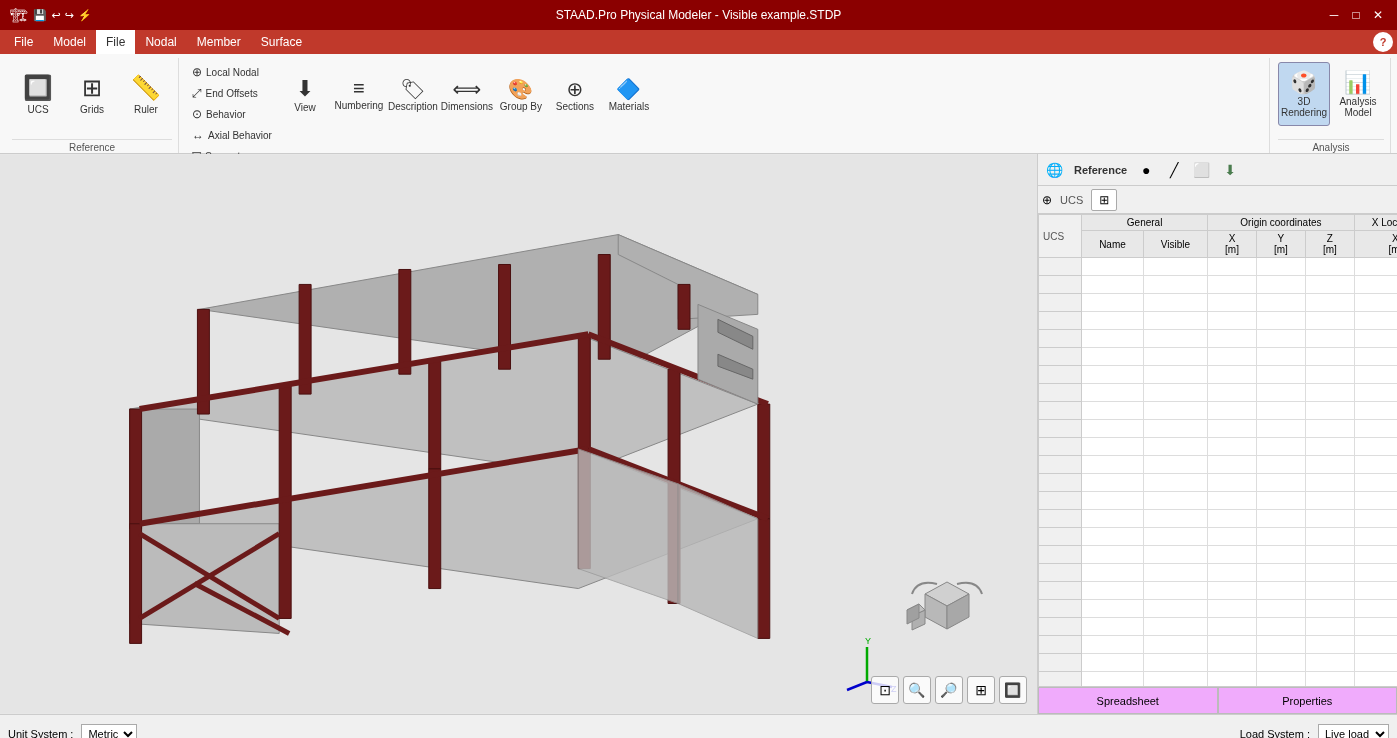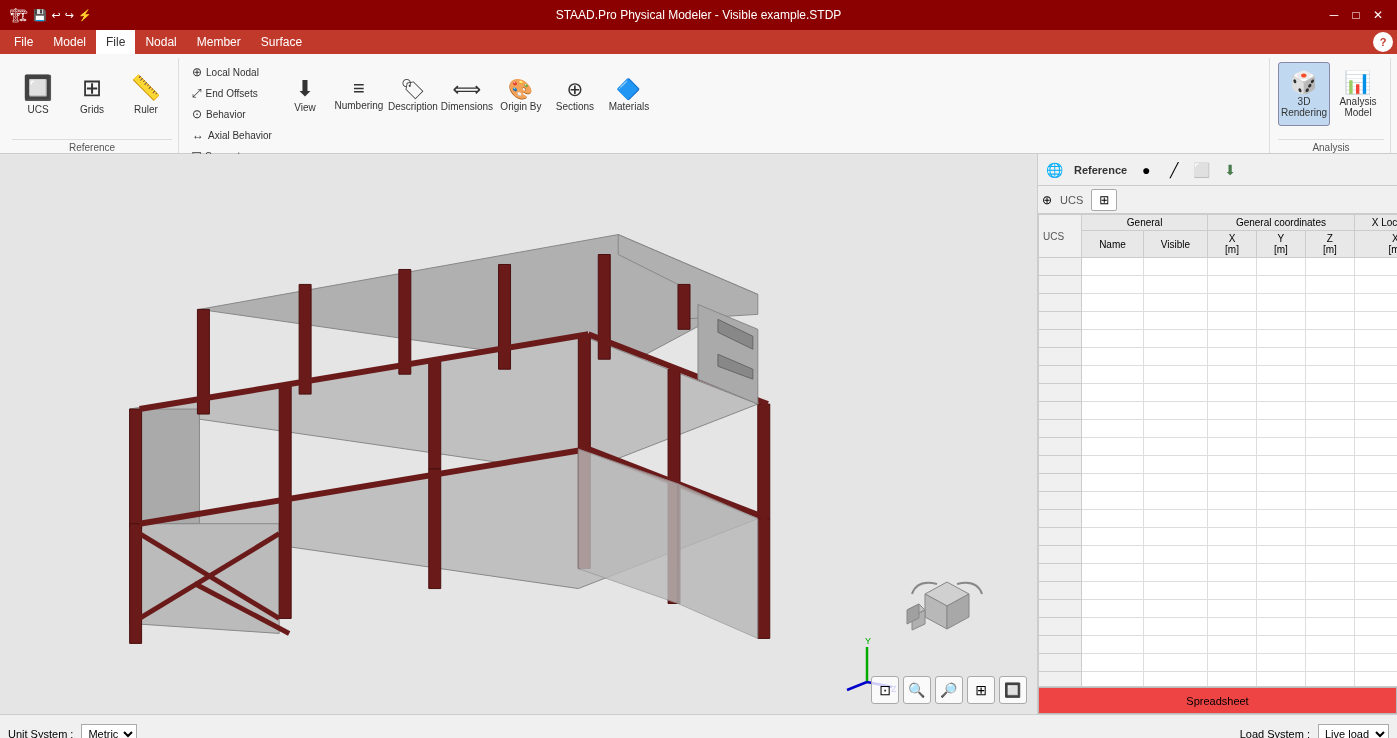--- a/index.html
+++ b/index.html
@@ -224,21 +224,21 @@
     
     .bottom-buttons {
       height: 28px;
       background: #e8e8e8;
       border-top: 1px solid #ccc;
       display: flex;
     }
     .bottom-btn {
       flex: 1;
       border: 1px solid #bbb;
-      background: #ef4444;
+      background: #f0abfc;
       cursor: pointer;
       font-size: 11px;
       display: flex; align-items: center; justify-content: center;
     }
 
     
     .building-svg {
       position: absolute;
       top: 0; left: 0;
       width: 100%; height: 100%;
@@ -374,21 +374,21 @@
         <div class="ribbon-btn-lg">
           <div style="font-size:20px;">🏷</div>
           <span>Description</span>
         </div>
         <div class="ribbon-btn-lg">
           <div style="font-size:20px;">⟺</div>
           <span>Dimensions</span>
         </div>
         <div class="ribbon-btn-lg">
           <div style="font-size:20px;">🎨</div>
-          <span>Origin By</span>
+          <span>Group By</span>
         </div>
         <div class="ribbon-btn-lg">
           <div style="font-size:20px;">⊕</div>
           <span>Sections</span>
         </div>
         <div class="ribbon-btn-lg">
           <div style="font-size:20px;">🔷</div>
           <span>Materials</span>
         </div>
       </div>
@@ -522,21 +522,21 @@
       <span class="ucs-label">UCS</span>
       <div class="ucs-grid-btn">⊞</div>
     </div>
 
     <div class="panel-table-container">
       <table class="panel-table">
         <thead>
           <tr>
             <th rowspan="2" class="row-header">UCS</th>
             <th colspan="2" class="col-group-header">General</th>
-            <th colspan="3" class="col-group-header">General coordinates</th>
+            <th colspan="3" class="col-group-header">Origin coordinates</th>
             <th colspan="1" class="col-group-header">X Local po</th>
           </tr>
           <tr>
             <th>Name</th>
             <th>Visible</th>
             <th>X<br>[m]</th>
             <th>Y<br>[m]</th>
             <th>Z<br>[m]</th>
             <th>X<br>[m]</th>
           </tr>
@@ -758,20 +758,21 @@
               <td></td>
               <td></td>
               <td></td>
             </tr>
         </tbody>
       </table>
     </div>
 
     <div class="bottom-buttons">
       <button class="bottom-btn">Spreadsheet</button>
+      <button class="bottom-btn">Properties</button>
     </div>
   </div>
 </div>
 
 <div class="status-bar">
   <span>Unit System :</span>
   <select>
     <option>Metric</option>
   </select>
   <div class="status-spacer"></div>

